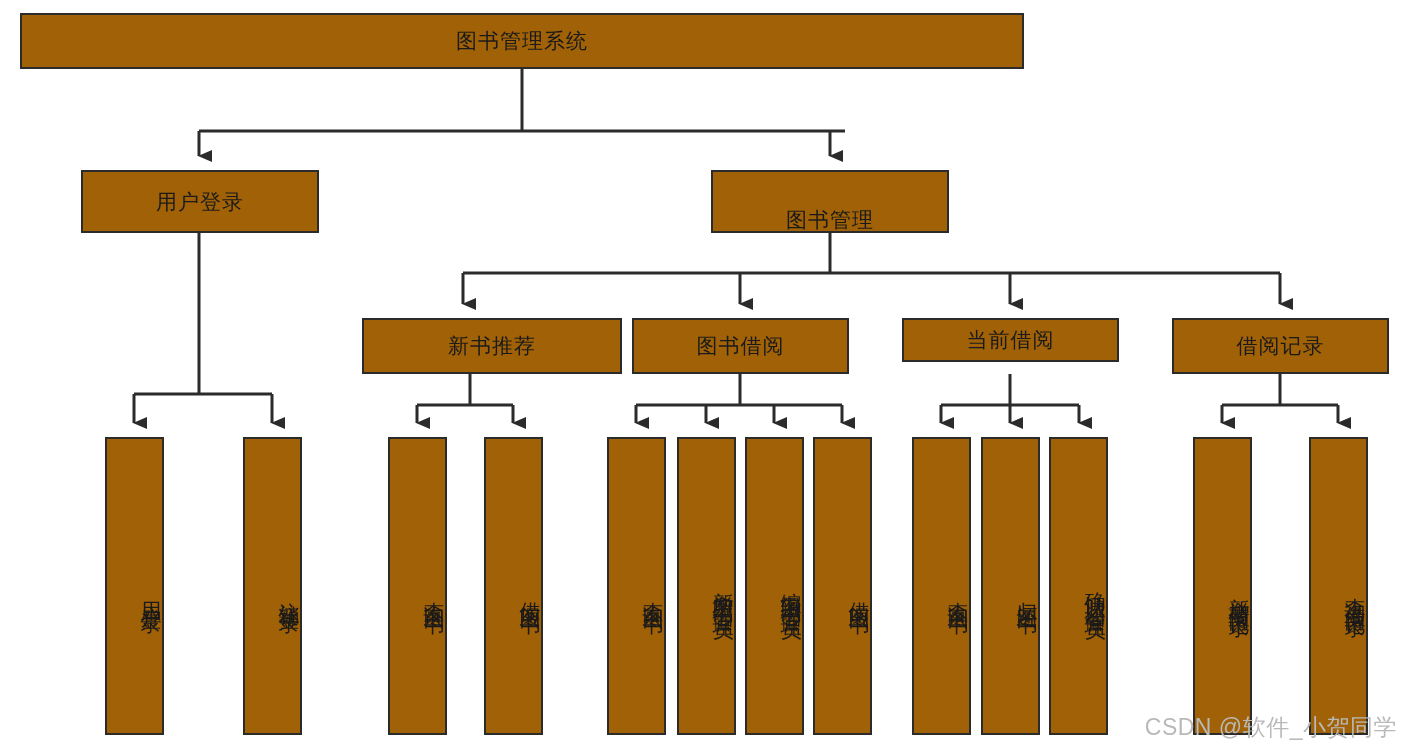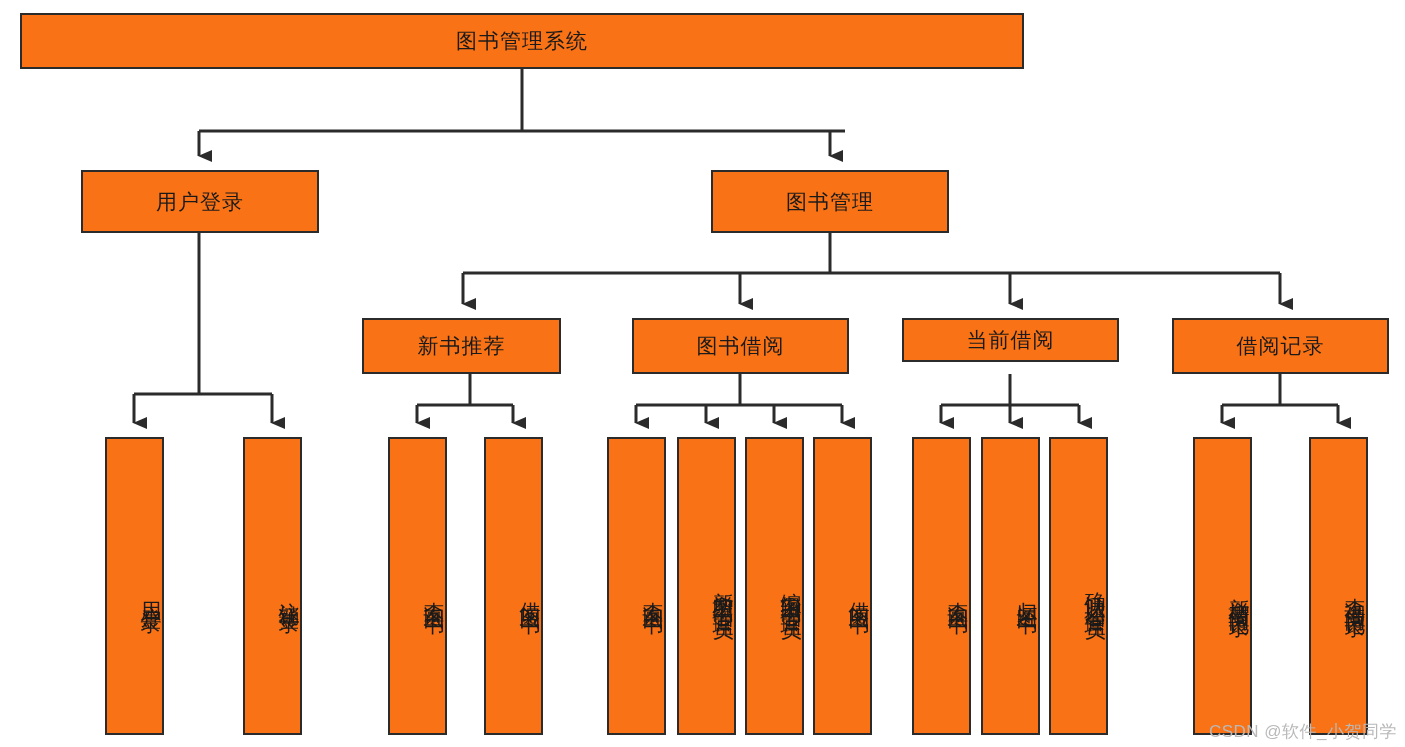--- a/index.html
+++ b/index.html
@@ -15,21 +15,21 @@
     overflow:hidden;
   }
   #wires{
     position:absolute; left:0; top:0;
     width:1405px; height:747px;
     pointer-events:none;
   }
   .node{
     position:absolute;
     box-sizing:border-box;
-    background:#f97316;
+    background:#a16207;
     border:2px solid #2b2b2b;
     display:flex;
     align-items:center;
     justify-content:center;
     color:#1a1a1a;
     z-index:2;
   }
   .node.h{
     font-size:21px;
     letter-spacing:1px;
@@ -49,21 +49,21 @@
   .node.v .vtext{
     writing-mode:vertical-rl;
     text-orientation:upright;
     letter-spacing:4px;
     display:block;
   }
   .watermark{
     position:absolute;
     right:8px;
     bottom:4px;
-    font-size:17px;
+    font-size:23px;
     color:#b9b9b9;
     letter-spacing:0.5px;
     white-space:nowrap;
     z-index:3;
     font-family:"Liberation Sans","DejaVu Sans",sans-serif;
   }
 </style>
 </head>
 <body>
 
@@ -121,25 +121,25 @@
   </svg>
 
   <div class="node h root" style="left:20px; top:13px; width:1004px; height:56px;">
     <span>图书管理系统</span>
   </div>
 
   <div class="node h" style="left:81px; top:170px; width:238px; height:63px;">
     <span>用户登录</span>
   </div>
 
-  <div class="node h" style="left:711px; top:170px; width:238px; height:63px;">
+  <div class="node h" style="left:711px; top:170px; width:238px; height:63px;align-items:flex-end;">
     <span>图书管理</span>
   </div>
 
-  <div class="node h" style="left:362px; top:318px; width:199px; height:56px;">
+  <div class="node h" style="left:362px; top:318px; width:260px; height:56px;">
     <span>新书推荐</span>
   </div>
 
   <div class="node h" style="left:632px; top:318px; width:217px; height:56px;text-align:right;">
     <span>图书借阅</span>
   </div>
 
   <div class="node h" style="left:902px; top:318px; width:217px; height:44px;">
     <span>当前借阅</span>
   </div>

